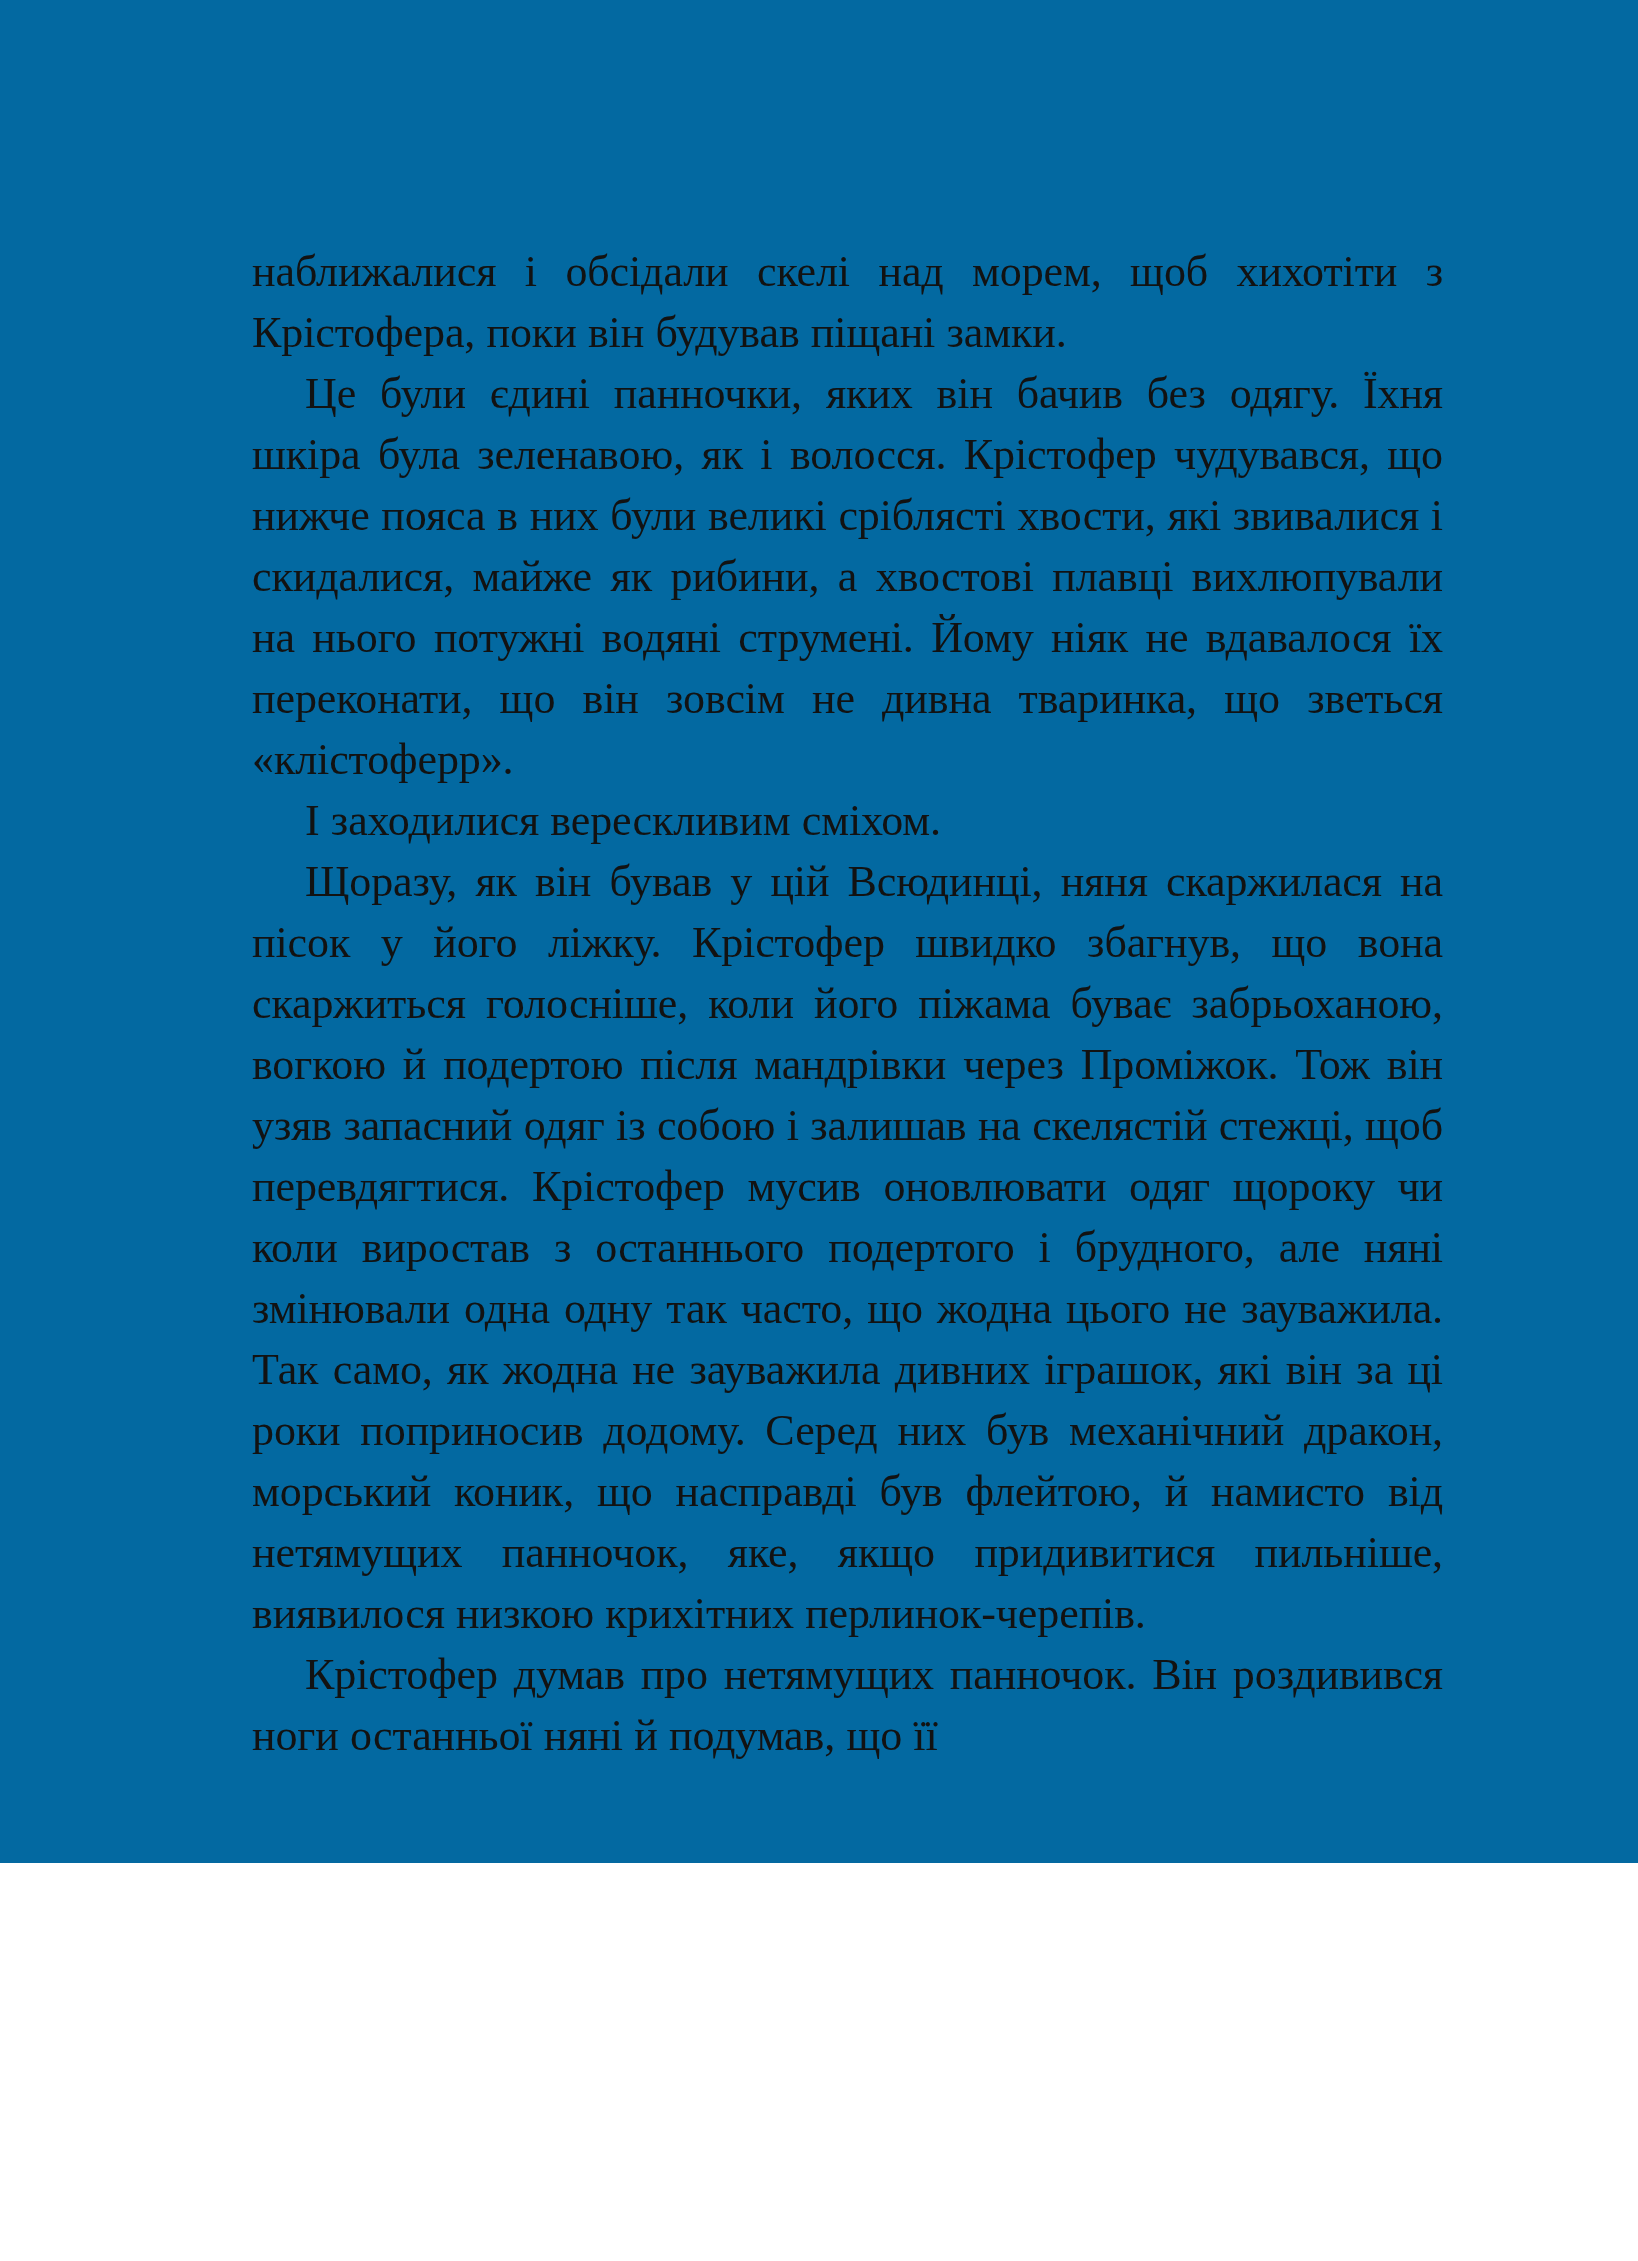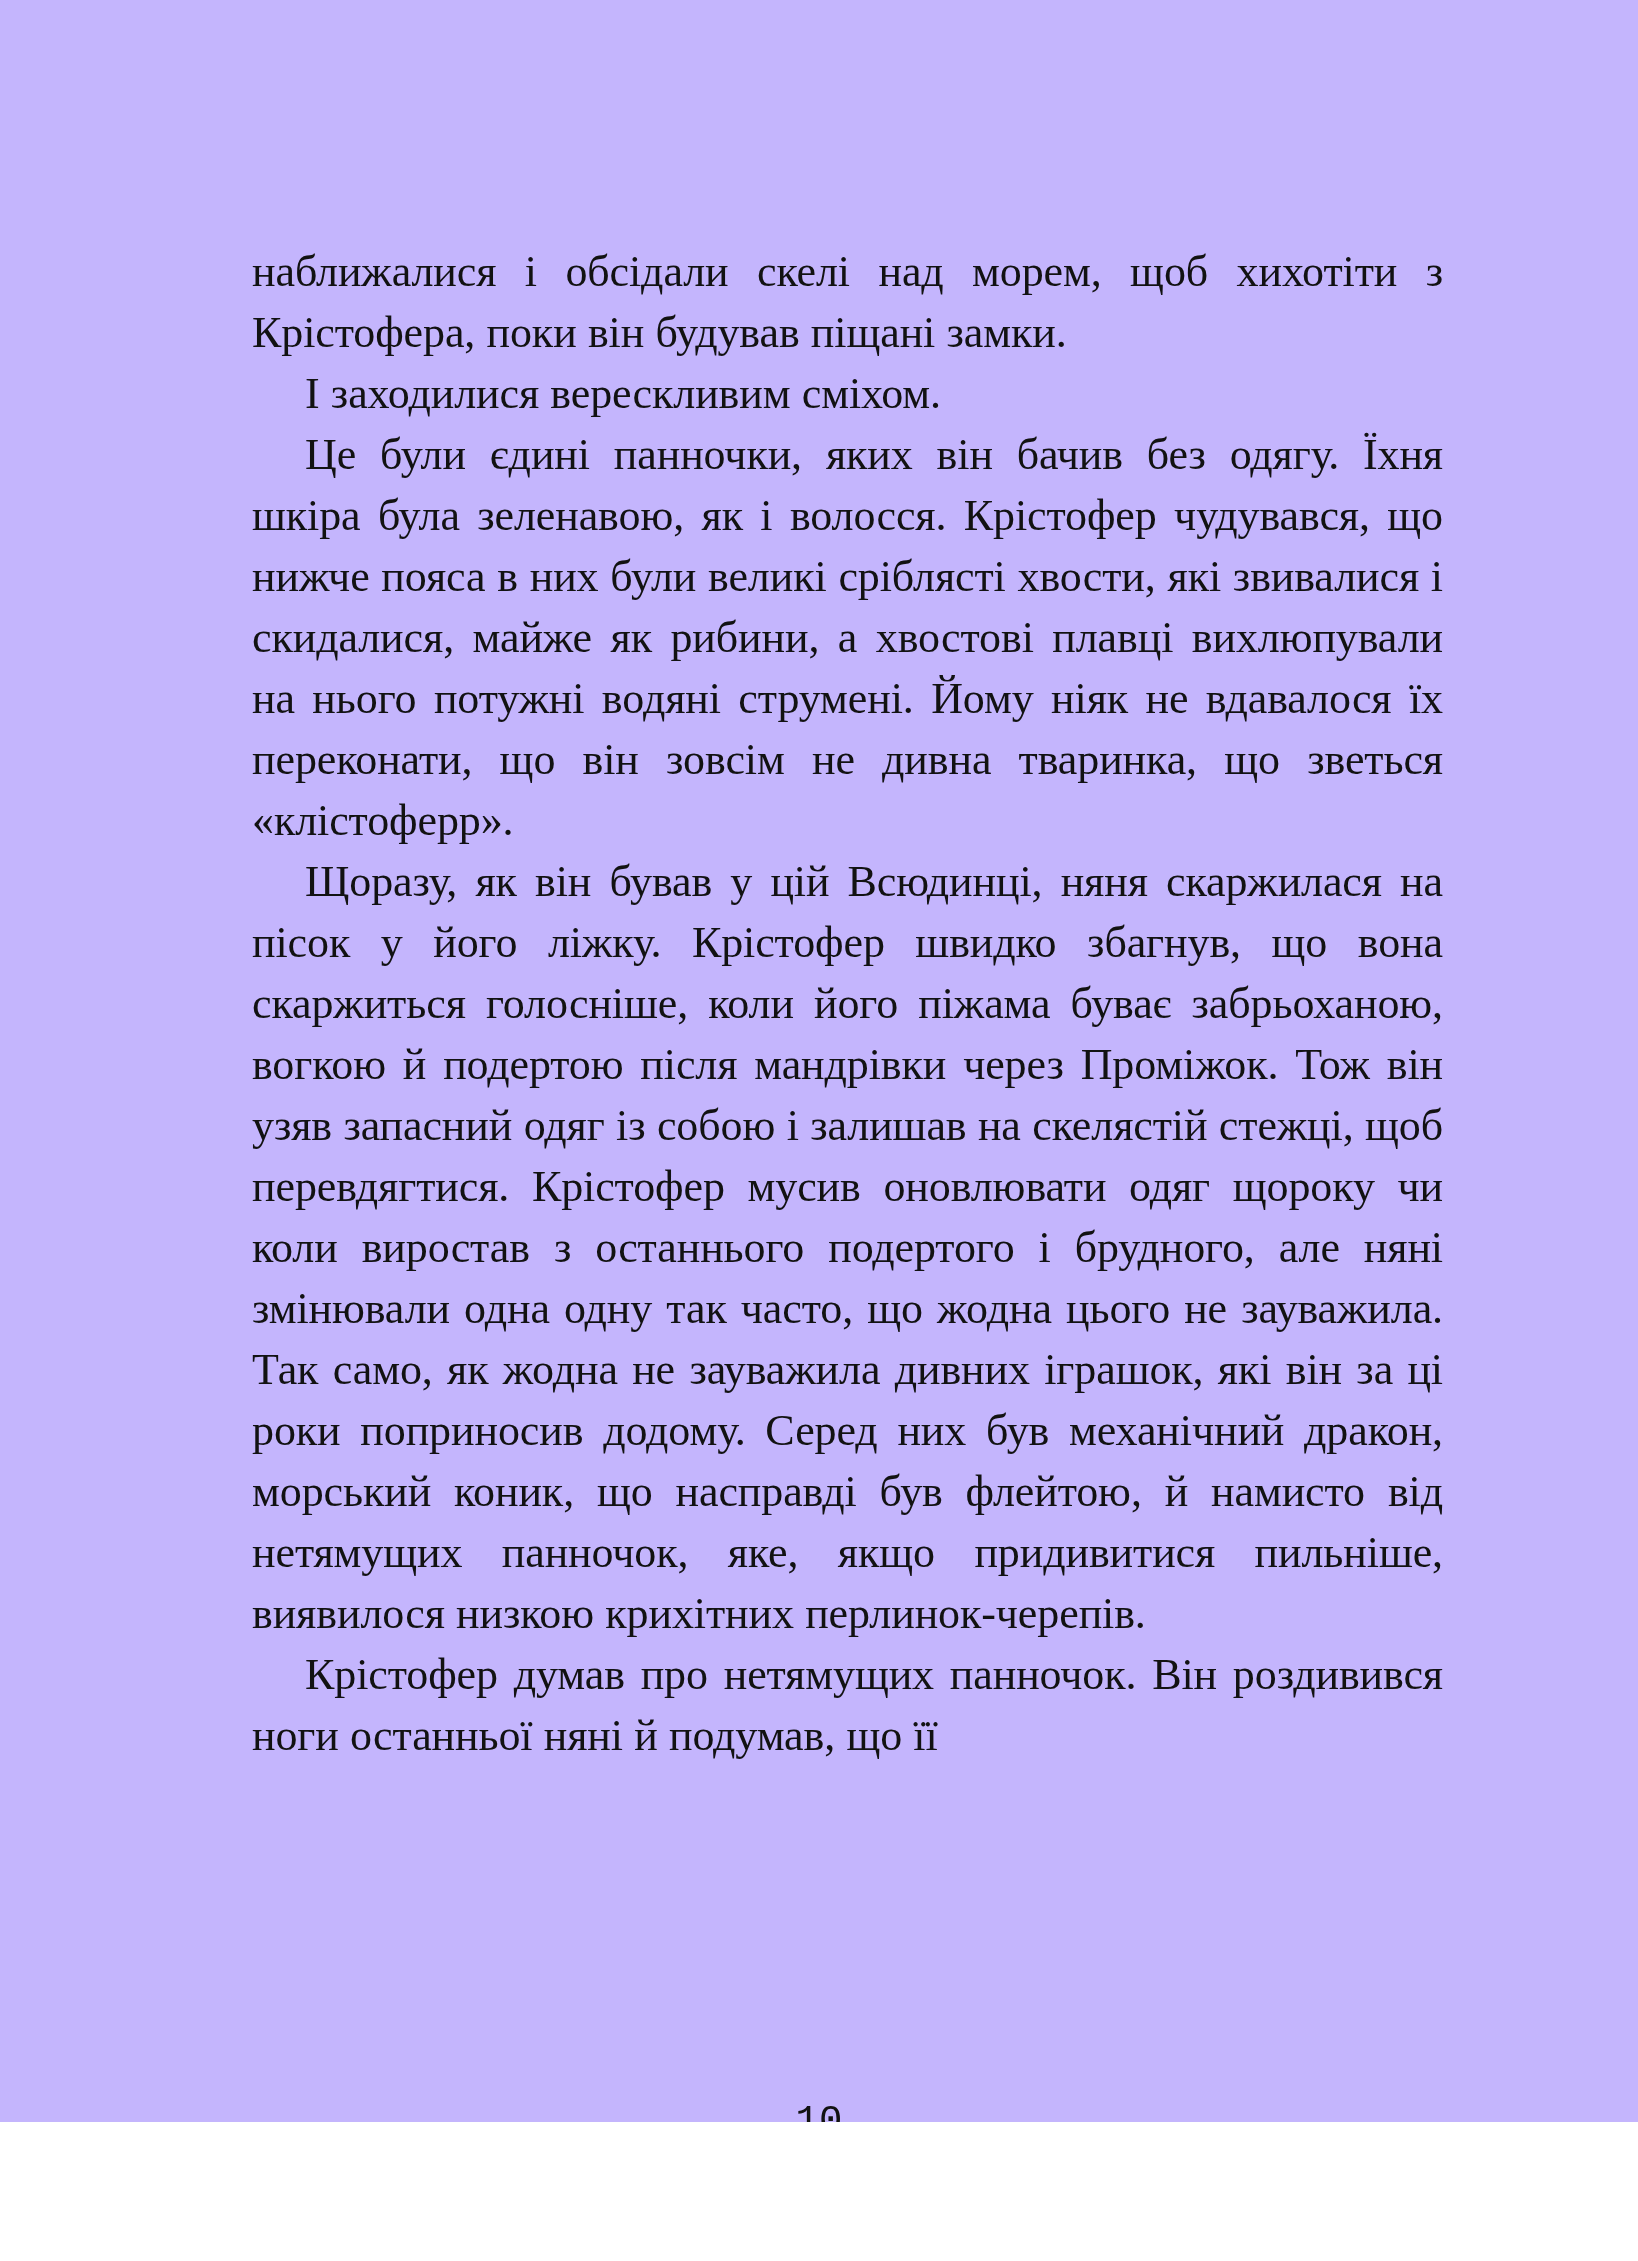--- a/index.html
+++ b/index.html
@@ -3,22 +3,22 @@
 <meta charset="utf-8">
 <style>
   html, body {
     margin: 0;
     padding: 0;
     background: #ffffff;
   }
   .page {
     position: relative;
     width: 1638px;
-    height: 2122px;
-    background: #c4b5fd;
+    height: 1863px;
+    background: #0369a1;
     overflow: hidden;
     font-family: "Liberation Serif", "DejaVu Serif", serif;
   }
   .text-column {
     position: absolute;
     left: 252px;
     top: 241px;
     width: 1191px;
   }
   .para {
@@ -49,22 +49,22 @@
     font-family: Liberation Mono, monospace;
   }
 </style>
 </head>
 <body>
 
 <div class="page">
 
   <div class="text-column">
     <p class="para no-indent">наближалися і обсідали скелі над морем, щоб хихотіти з Крістофера, поки він будував піщані замки.</p>
+    <p class="para">Це були єдині панночки, яких він бачив без одягу. Їхня шкіра була зеленавою, як і волосся. Крістофер чудувався, що нижче пояса в них були великі сріблясті хвости, які звивалися і скидалися, майже як рибини, а хвостові плавці вихлюпували на нього потужні водяні струмені. Йому ніяк не вдавалося їх переконати, що він зовсім не дивна тваринка, що зветься «клістоферр».</p>
     <p class="para">І заходилися верескливим сміхом.</p>
-    <p class="para">Це були єдині панночки, яких він бачив без одягу. Їхня шкіра була зеленавою, як і волосся. Крістофер чудувався, що нижче пояса в них були великі сріблясті хвости, які звивалися і скидалися, майже як рибини, а хвостові плавці вихлюпували на нього потужні водяні струмені. Йому ніяк не вдавалося їх переконати, що він зовсім не дивна тваринка, що зветься «клістоферр».</p>
     <p class="para">Щоразу, як він бував у цій Всюдинці, няня скаржилася на пісок у його ліжку. Крістофер швидко збагнув, що вона скаржиться голосніше, коли його піжама буває забрьоханою, вогкою й подертою після мандрівки через Проміжок. Тож він узяв запасний одяг із собою і залишав на скелястій стежці, щоб перевдягтися. Крістофер мусив оновлювати одяг щороку чи коли виростав з останнього подертого і брудного, але няні змінювали одна одну так часто, що жодна цього не зауважила. Так само, як жодна не зауважила дивних іграшок, які він за ці роки попринoсив додому. Серед них був механічний дракон, морський коник, що насправді був флейтою, й намисто від нетямущих панночок, яке, якщо придивитися пильніше, виявилося низкою крихітних перлинок-черепів.</p>
     <p class="para">Крістофер думав про нетямущих панночок. Він роздивився ноги останньої няні й подумав, що її</p>
   </div>
 
   <div class="page-number">10</div>
 
 </div>
 
 
 </body></html>

